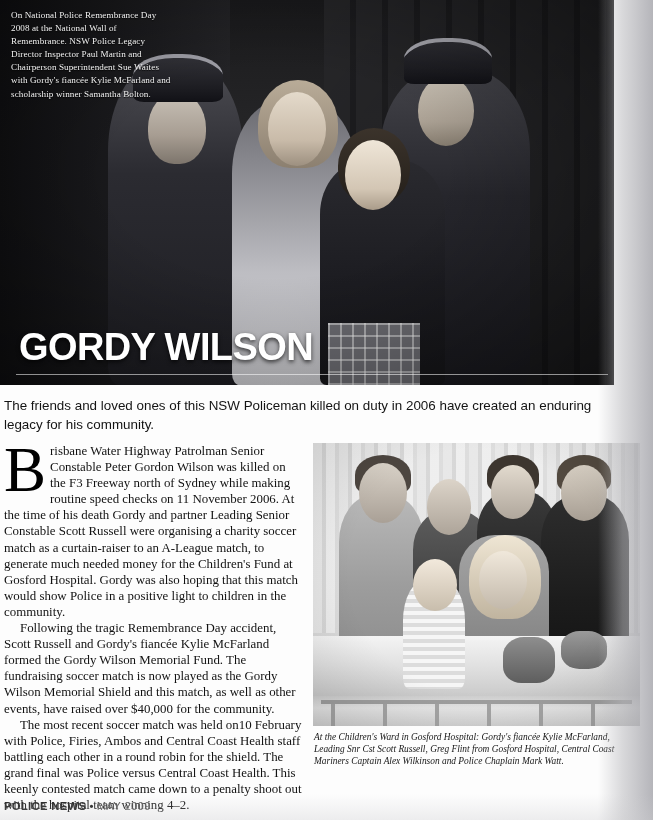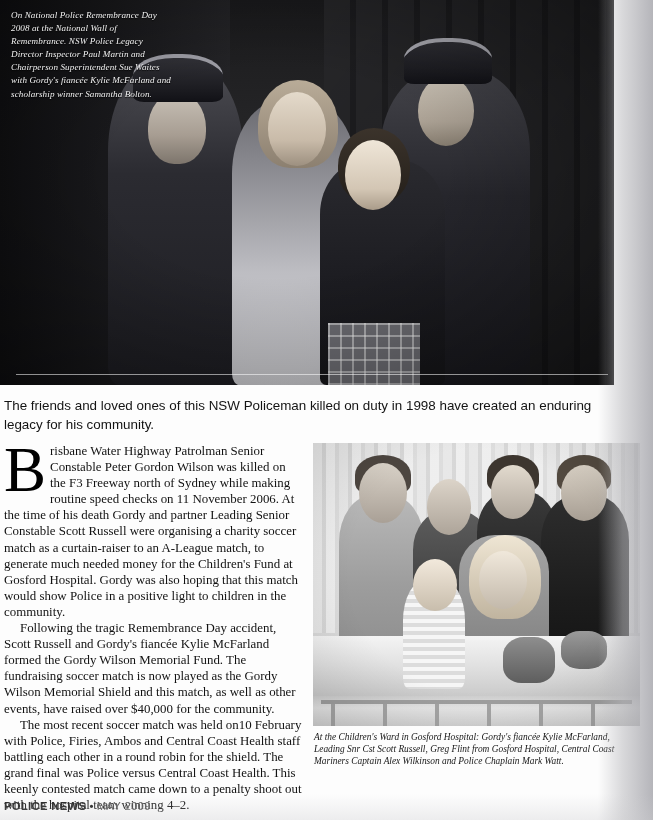--- a/index.html
+++ b/index.html
@@ -180,21 +180,20 @@
 
   
   #hero-caption {
     position: absolute;
     left: 11px;
     top: 9px;
     width: 160px;
     z-index: 12;
     color: #f2f2f2;
     font-family: "Liberation Serif", serif;
-    font-style: italic;
     font-size: 9.1px;
     line-height: 13.1px;
     letter-spacing: 0.1px;
     text-shadow: 0 1px 1px rgba(0,0,0,0.9);
   }
 
   
   #hero-title {
     position: absolute;
     left: 19px;
@@ -396,24 +395,25 @@
     <div class="hair-girl"></div>
     <div class="head-girl"></div>
     <div class="skirt"></div>
 
     <div class="hero-vignette"></div>
     <div class="hero-scanline"></div>
 
     <div id="hero-caption">On National Police Remembrance Day 2008 at the National Wall of Remembrance. NSW Police Legacy Director Inspector Paul Martin and Chairperson Superintendent Sue Waites with Gordy's fiancée Kylie McFarland and scholarship winner Samantha Bolton.</div>
 
     <div id="hero-title">
+      <span class="line">GORDY WILSON</span>
     </div>
   </div>
 
-  <div id="standfirst">The friends and loved ones of this NSW Policeman killed on duty in 1998 have created an enduring legacy for his community.</div>
+  <div id="standfirst">The friends and loved ones of this NSW Policeman killed on duty in 2006 have created an enduring legacy for his community.</div>
 
   <div id="body-column">
     <p><span id="dropcap">B</span><span>risbane Water Highway Patrolman Senior Constable Peter Gordon Wilson was killed on the F3 Freeway north of Sydney while making routine speed checks on 11 November 2006. At the time of his death Gordy and partner Leading Senior Constable Scott Russell were organising a charity soccer match as a curtain-raiser to an A-League match, to generate much needed money for the Children's Fund at Gosford Hospital. Gordy was also hoping that this match would show Police in a positive light to children in the community.</span></p>
     <p>Following the tragic Remembrance Day accident, Scott Russell and Gordy's fiancée Kylie McFarland formed the Gordy Wilson Memorial Fund. The fundraising soccer match is now played as the Gordy Wilson Memorial Shield and this match, as well as other events, have raised over $40,000 for the community.</p>
     <p>The most recent soccer match was held on10 February with Police, Firies, Ambos and Central Coast Health staff battling each other in a round robin for the shield. The grand final was Police versus Central Coast Health. This keenly contested match came down to a penalty shoot out with the hospital team winning 4–2.</p>
   </div>
 
   <div id="right-photo">
     <div class="rp-bg"></div>
     <div class="rp-curtain"></div>

